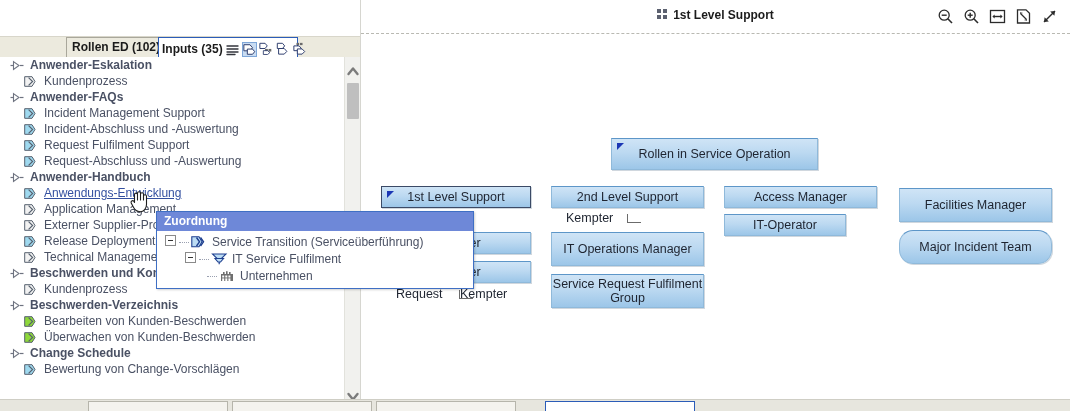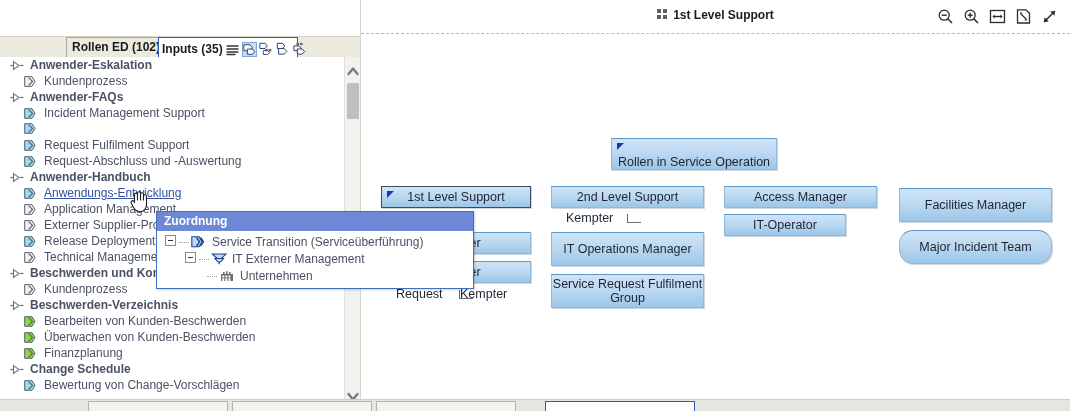--- a/index.html
+++ b/index.html
@@ -220,21 +220,21 @@
             <line x1="10" y1="5.5" x2="13.5" y2="5.5" stroke="#6e7380" stroke-width="1.2"></line>
             <path d="M3.5 1.6 L9 5.5 L3.5 9.4 Z" fill="#ffffff" stroke="#6e7380" stroke-width="1.1"></path>
           </svg></span><span class="tlabel">Anwender-FAQs</span></div>
       <div class="trow leaf"><span class="chev"><svg width="16" height="11" viewBox="0 0 16 11">
             <path d="M0.7 0.7 L8 0.7 L11 5.5 L8 10.3 L0.7 10.3 Z" fill="#9fd9ef" stroke="#55606e" stroke-width="1"></path>
             <path d="M4.6 1.6 L8.6 5.5 L4.6 9.4" fill="none" stroke="#55606e" stroke-width="1.2"></path>
           </svg></span><span class="tlabel">Incident Management Support</span></div>
       <div class="trow leaf"><span class="chev"><svg width="16" height="11" viewBox="0 0 16 11">
             <path d="M0.7 0.7 L8 0.7 L11 5.5 L8 10.3 L0.7 10.3 Z" fill="#9fd9ef" stroke="#55606e" stroke-width="1"></path>
             <path d="M4.6 1.6 L8.6 5.5 L4.6 9.4" fill="none" stroke="#55606e" stroke-width="1.2"></path>
-          </svg></span></div>
+          </svg></span><span class="tlabel">Incident-Abschluss und -Auswertung</span></div>
       <div class="trow leaf"><span class="chev"><svg width="16" height="11" viewBox="0 0 16 11">
             <path d="M0.7 0.7 L8 0.7 L11 5.5 L8 10.3 L0.7 10.3 Z" fill="#9fd9ef" stroke="#55606e" stroke-width="1"></path>
             <path d="M4.6 1.6 L8.6 5.5 L4.6 9.4" fill="none" stroke="#55606e" stroke-width="1.2"></path>
           </svg></span><span class="tlabel">Request Fulfilment Support</span></div>
       <div class="trow leaf"><span class="chev"><svg width="16" height="11" viewBox="0 0 16 11">
             <path d="M0.7 0.7 L8 0.7 L11 5.5 L8 10.3 L0.7 10.3 Z" fill="#9fd9ef" stroke="#55606e" stroke-width="1"></path>
             <path d="M4.6 1.6 L8.6 5.5 L4.6 9.4" fill="none" stroke="#55606e" stroke-width="1.2"></path>
           </svg></span><span class="tlabel">Request-Abschluss und -Auswertung</span></div>
       <div class="trow grp"><span class="chev"><svg width="14" height="11" viewBox="0 0 14 11">
             <line x1="0.5" y1="5.5" x2="3" y2="5.5" stroke="#6e7380" stroke-width="1.2"></line>
@@ -276,24 +276,20 @@
             <path d="M3.5 1.6 L9 5.5 L3.5 9.4 Z" fill="#ffffff" stroke="#6e7380" stroke-width="1.1"></path>
           </svg></span><span class="tlabel">Beschwerden-Verzeichnis</span></div>
       <div class="trow leaf"><span class="chev"><svg width="16" height="11" viewBox="0 0 16 11">
             <path d="M0.7 0.7 L8 0.7 L11 5.5 L8 10.3 L0.7 10.3 Z" fill="#8ed83a" stroke="#55606e" stroke-width="1"></path>
             <path d="M4.6 1.6 L8.6 5.5 L4.6 9.4" fill="none" stroke="#55606e" stroke-width="1.2"></path>
           </svg></span><span class="tlabel">Bearbeiten von Kunden-Beschwerden</span></div>
       <div class="trow leaf"><span class="chev"><svg width="16" height="11" viewBox="0 0 16 11">
             <path d="M0.7 0.7 L8 0.7 L11 5.5 L8 10.3 L0.7 10.3 Z" fill="#8ed83a" stroke="#55606e" stroke-width="1"></path>
             <path d="M4.6 1.6 L8.6 5.5 L4.6 9.4" fill="none" stroke="#55606e" stroke-width="1.2"></path>
           </svg></span><span class="tlabel">Überwachen von Kunden-Beschwerden</span></div>
-      <div class="trow leaf"><span class="chev"><svg width="16" height="11" viewBox="0 0 16 11">
-            <path d="M0.7 0.7 L8 0.7 L11 5.5 L8 10.3 L0.7 10.3 Z" fill="#8ed83a" stroke="#55606e" stroke-width="1"></path>
-            <path d="M4.6 1.6 L8.6 5.5 L4.6 9.4" fill="none" stroke="#55606e" stroke-width="1.2"></path>
-          </svg></span><span class="tlabel">Finanzplanung</span></div>
       <div class="trow grp"><span class="chev"><svg width="14" height="11" viewBox="0 0 14 11">
             <line x1="0.5" y1="5.5" x2="3" y2="5.5" stroke="#6e7380" stroke-width="1.2"></line>
             <line x1="10" y1="5.5" x2="13.5" y2="5.5" stroke="#6e7380" stroke-width="1.2"></line>
             <path d="M3.5 1.6 L9 5.5 L3.5 9.4 Z" fill="#ffffff" stroke="#6e7380" stroke-width="1.1"></path>
           </svg></span><span class="tlabel">Change Schedule</span></div>
       <div class="trow leaf"><span class="chev"><svg width="16" height="11" viewBox="0 0 16 11">
             <path d="M0.7 0.7 L8 0.7 L11 5.5 L8 10.3 L0.7 10.3 Z" fill="#9fd9ef" stroke="#55606e" stroke-width="1"></path>
             <path d="M4.6 1.6 L8.6 5.5 L4.6 9.4" fill="none" stroke="#55606e" stroke-width="1.2"></path>
           </svg></span><span class="tlabel">Bewertung von Change-Vorschlägen</span></div>
     </div>
@@ -357,21 +353,21 @@
             <line x1="3" y1="14" x2="14" y2="3" stroke="#2b2b2b" stroke-width="1.5"></line>
             <path d="M14 3 L9.2 3.6 L13.4 7.8Z" fill="#2b2b2b"></path>
             <path d="M3 14 L7.8 13.4 L3.6 9.2Z" fill="#2b2b2b"></path>
           </svg>
       </span>
     </div>
   </div>
   <div id="hdr-divider"></div>
 
   <div id="canvas">
-      <div class="node flagged" style="left: 250px; top: 104px; width: 166px; height: 32px; align-items: flex-end;">
+      <div class="node flagged" style="left: 250px; top: 104px; width: 207px; height: 32px;">
         <span>Rollen in Service Operation</span>
       </div>
       <div class="node flagged sel" style="left: 20px; top: 152px; width: 150px; height: 22px;">
         <span>1st Level Support</span>
       </div>
       <div class="node" style="left: 190px; top: 152px; width: 153px; height: 22px;">
         <span>2nd Level Support</span>
       </div>
       <div class="node" style="left: 363px; top: 152px; width: 153px; height: 22px;">
         <span>Access Manager</span>
@@ -421,21 +417,21 @@
       </span><span>Service Transition (Serviceüberführung)</span>
     </div>
 
     <div class="prow l2">
       <span class="pm"></span><span class="pdots"></span><span class="picon">
         <svg width="17" height="12" viewBox="0 0 17 12">
             <path d="M1.5 1 H15 L10.5 5.5 H6 Z" fill="#bcdcf4" stroke="#1e3f8f" stroke-width="1.1"></path>
             <path d="M4 5.5 H12.5 L9.5 9 H7 Z" fill="#bcdcf4" stroke="#1e3f8f" stroke-width="1.1"></path>
             <line x1="8.2" y1="9" x2="8.2" y2="11.3" stroke="#1e3f8f" stroke-width="1.2"></line>
           </svg>
-      </span><span>IT Externer Management</span>
+      </span><span>IT Service Fulfilment</span>
     </div>
 
     <div class="prow l3">
       <span class="pdots"></span><span class="picon">
         <svg width="17" height="12" viewBox="0 0 17 12">
             <rect x="2" y="4" width="12" height="7" fill="#6f6f6f"></rect>
             <rect x="3.2" y="5.5" width="2" height="2" fill="#fff"></rect>
             <rect x="6.3" y="5.5" width="2" height="2" fill="#fff"></rect>
             <rect x="9.4" y="5.5" width="2" height="2" fill="#fff"></rect>
             <rect x="3.2" y="8.4" width="2" height="2.6" fill="#fff"></rect>

